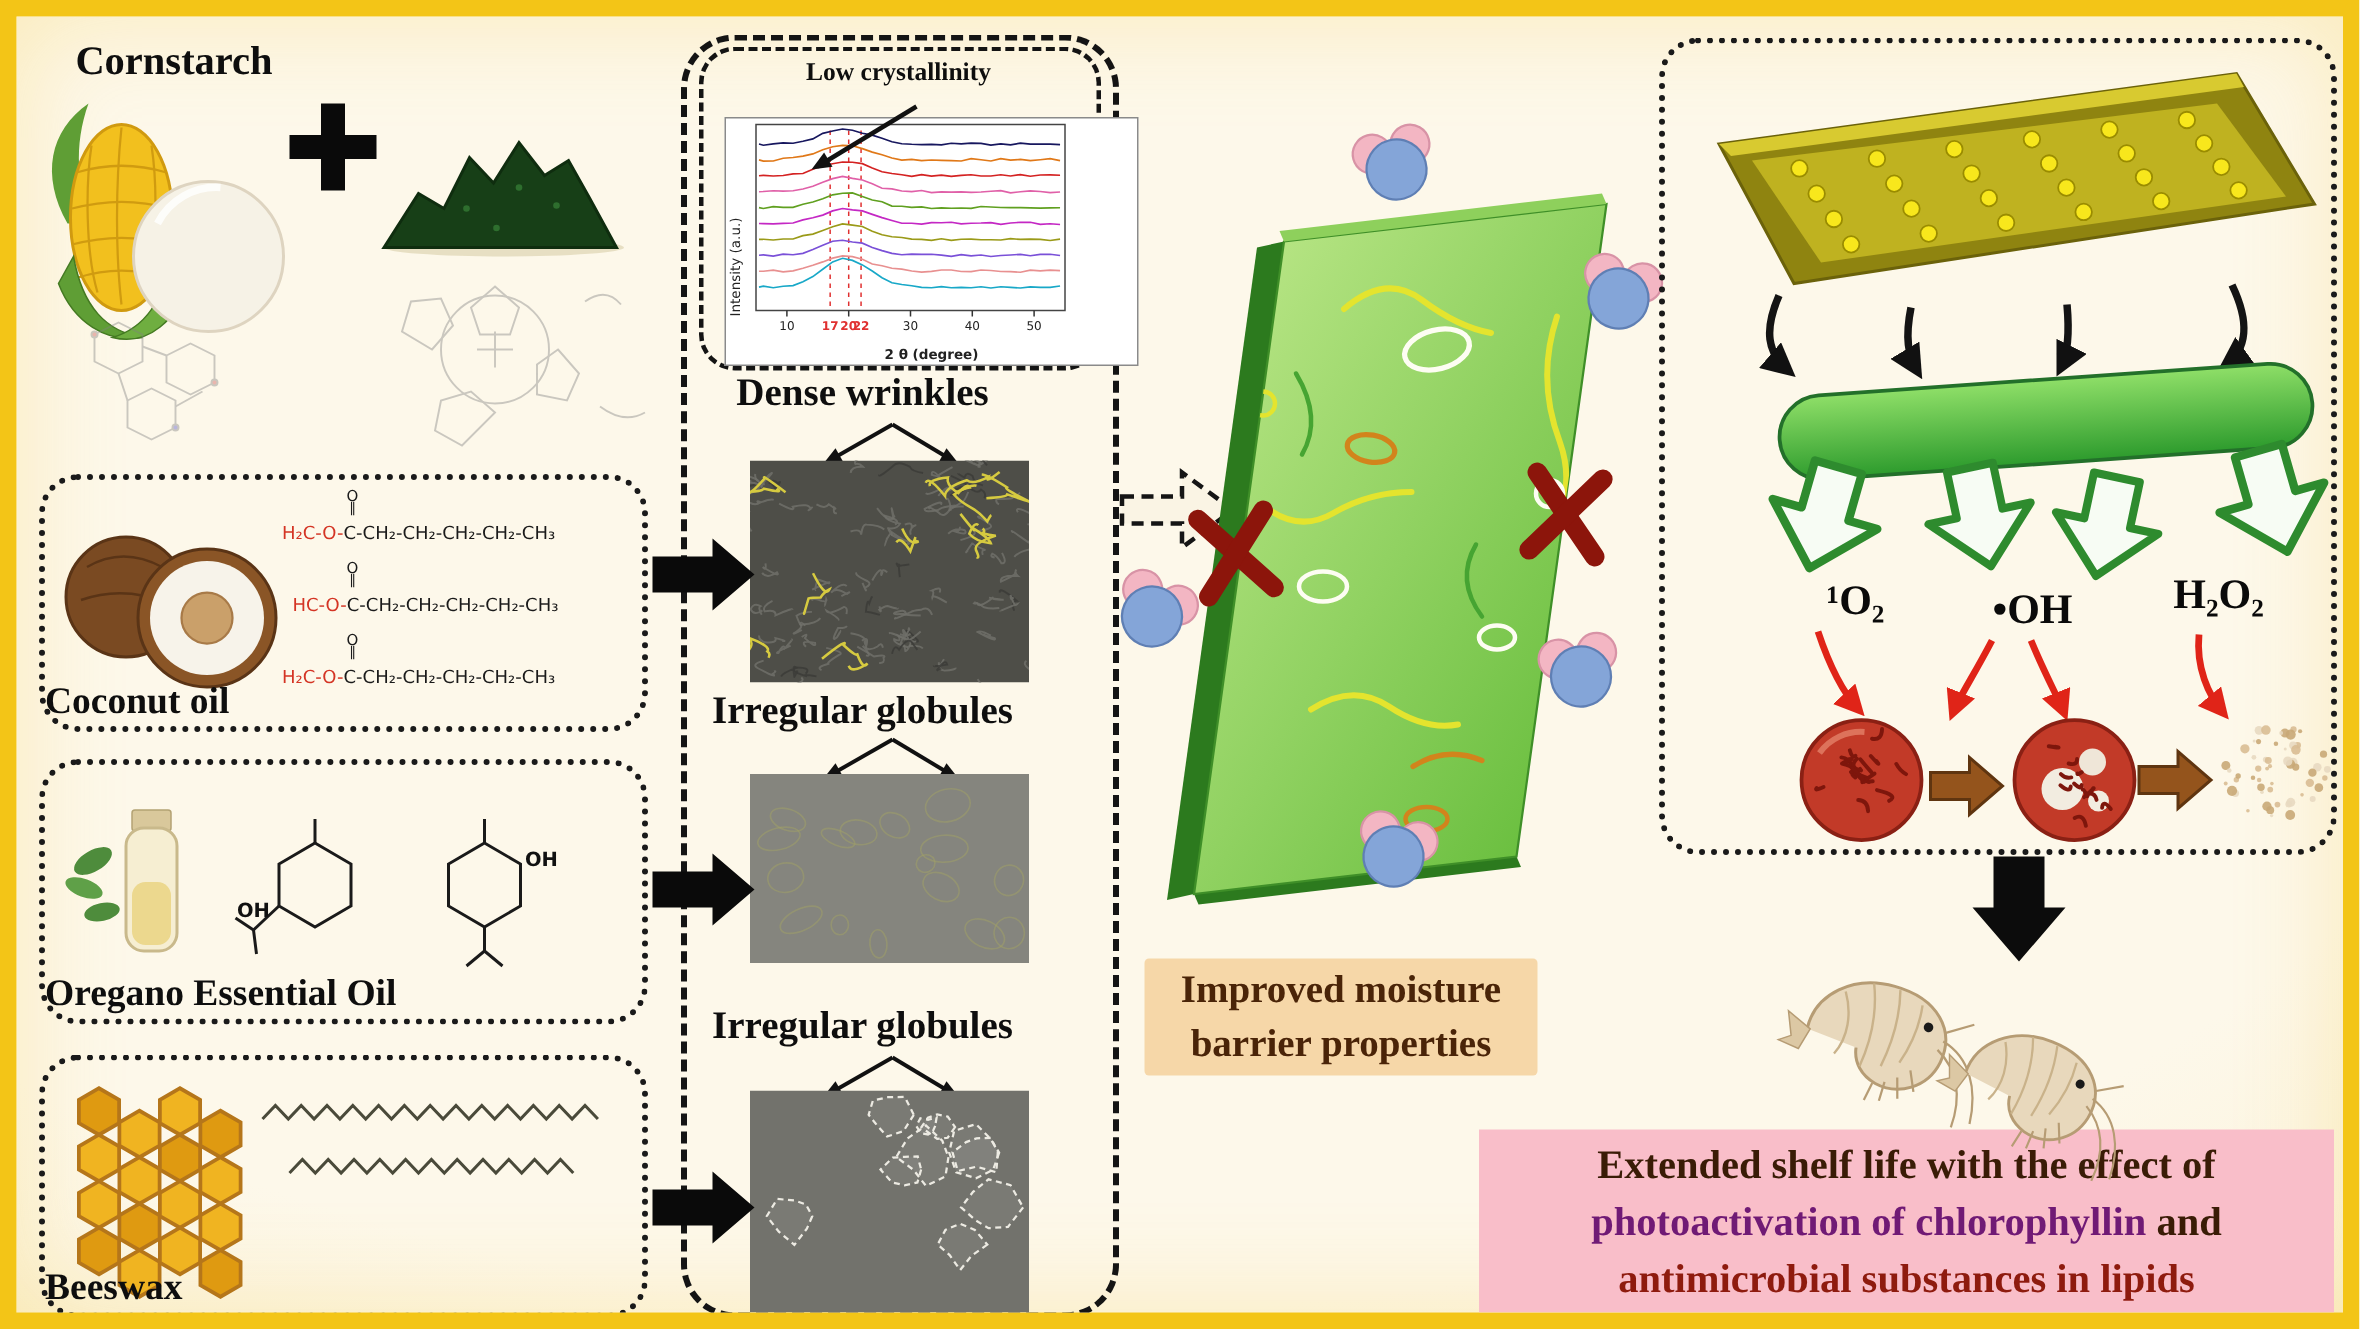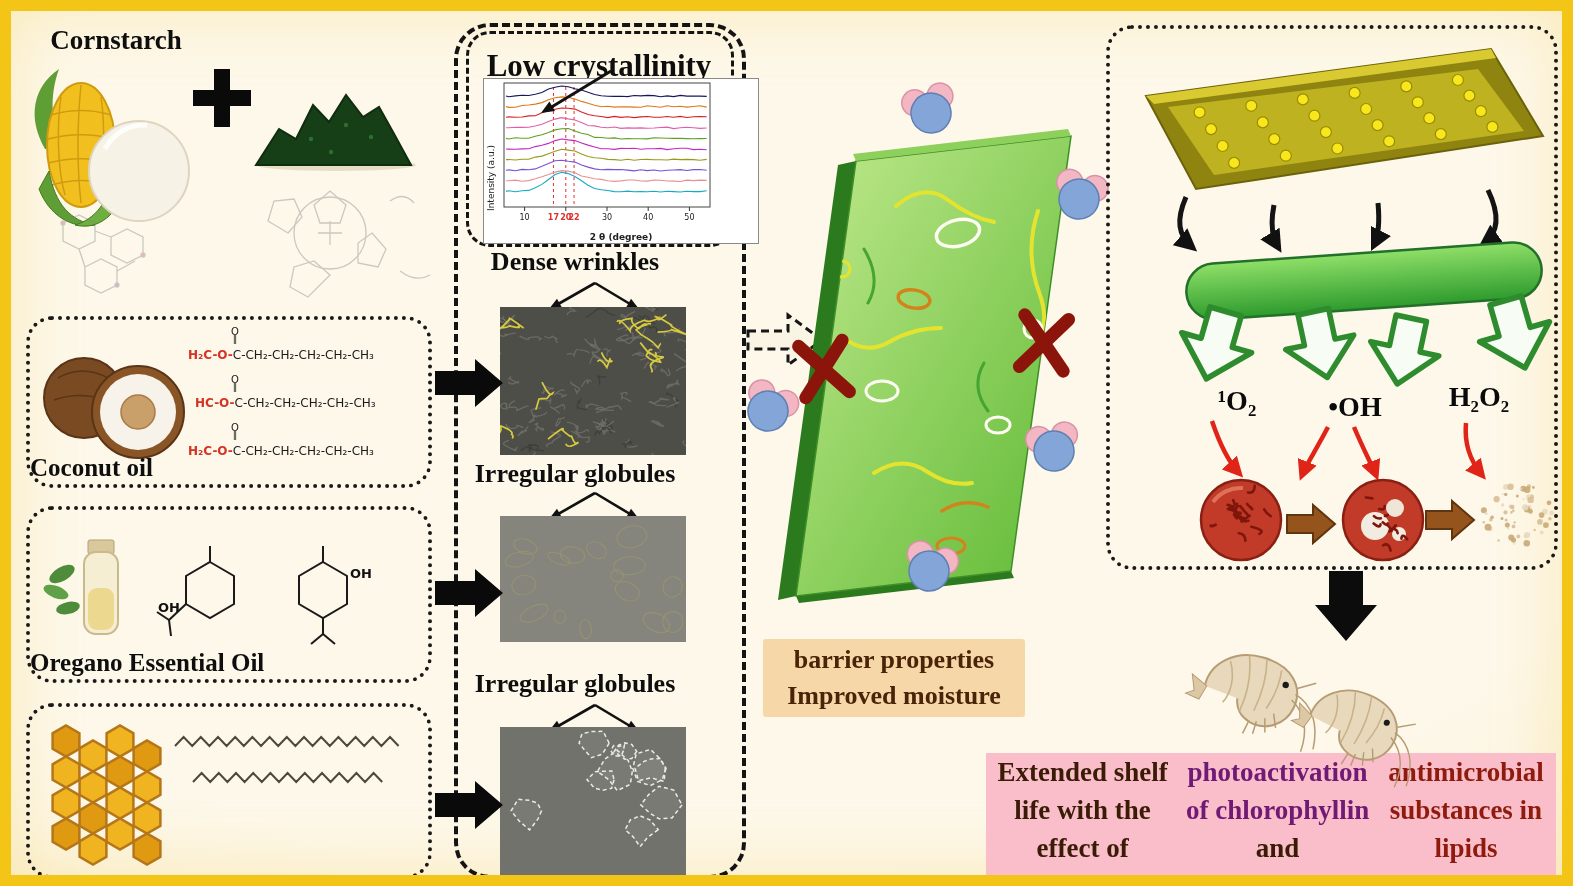--- a/index.html
+++ b/index.html
@@ -10,35 +10,35 @@
     box-shadow:inset 0 0 70px rgba(244,203,70,.30)}
   .title{position:absolute;font:bold 27px "Liberation Serif",serif;color:#0e0e0e;text-align:center}
   .dotted-box{position:absolute;border:4px dotted #1a1a1a;border-radius:26px}
   .dashed-box{position:absolute;border:4px dashed #141414;border-radius:36px}
   .box-label{position:absolute;left:0;right:0;bottom:2px;font:bold 25px "Liberation Serif",serif;text-align:left;color:#0e0e0e}
   .mid-label{position:absolute;left:423px;width:282px;font:bold 26px "Liberation Serif",serif;text-align:center;color:#0e0e0e}
   .plus{position:absolute;width:58px;height:58px}
   .plus::before{content:"";position:absolute;left:21px;top:0;width:16px;height:58px;background:#0a0a0a}
   .plus::after{content:"";position:absolute;left:0;top:21px;width:58px;height:16px;background:#0a0a0a}
   .glyc{position:absolute;left:158px;font:12px "DejaVu Sans",sans-serif;color:#1a1a1a;white-space:nowrap}
-  .glyc .pre{color:#d43424;font-weight:bold}
+  .glyc .pre{color:#d43424;font-weight:normal}
   .glyc.r2{padding-left:7px}
   .carbonyl{position:absolute;left:41px;top:-21px;width:12px;text-align:center;font-size:10px;line-height:9px;color:#1a1a1a}
   .carbonyl::after{content:"‖";display:block;font-size:9px;line-height:7px}
   .oh{position:absolute;font:bold 13px "DejaVu Sans",sans-serif;color:#111}
   .xrd-wrap{position:absolute;background:#fff;border:1px solid #8a8a8a}
   .xrd-ylabel{position:absolute;left:2px;top:12px;height:120px;writing-mode:vertical-rl;transform:rotate(180deg);
     font:9px "DejaVu Sans",sans-serif;color:#222;display:flex;align-items:center}
   .xrd-xlabel{position:absolute;bottom:1px;left:0;right:0;text-align:center;font:bold 9px "DejaVu Sans",sans-serif;color:#222}
   .moisture-box{position:absolute;left:752px;top:628px;width:262px;height:78px;background:#f6d7a8;border-radius:3px;
     display:flex;flex-direction:column;justify-content:center;text-align:center;
     font:bold 26px "Liberation Serif",serif;line-height:36px;color:#4a2408}
   .ros{position:absolute;width:96px;font:bold 28px "Liberation Serif",serif;color:#0a0a0a;text-align:center}
   .pink-box{position:absolute;left:975px;top:742px;width:570px;height:122px;background:#f9bec9;z-index:1;
-    display:flex;flex-direction:row;justify-content:center;text-align:center;
+    display:flex;flex-direction:column;justify-content:center;text-align:center;
     font:bold 27px "Liberation Serif",serif;line-height:38px}
   .pink-l1{color:#3a1c06}
   .pink-green{color:#701a75}
   .pink-dark{color:#3a1c06}
   .pink-l3{color:#8e1b0e}
   svg{position:absolute;overflow:visible}
 </style>
 </head>
 <body>
 
@@ -167,26 +167,27 @@
           <polygon points="116.4,108.8 103.0,116.5 89.6,108.8 89.6,93.3 103.0,85.5 116.4,93.3" fill="#f0b421" stroke="#b5761a" stroke-width="2.5"></polygon>
           <polygon points="116.4,139.8 103.0,147.5 89.6,139.8 89.6,124.3 103.0,116.5 116.4,124.3" fill="#df9a11" stroke="#b5761a" stroke-width="2.5"></polygon>
         </g>
       </svg>
     <svg style="left:145px;top:28px" width="250" height="84">
         <g id="zigzag-g">
           <polyline points="0.0,11 8.6,2 17.2,11 25.8,2 34.4,11 43.0,2 51.6,11 60.2,2 68.8,11 77.4,2 86.0,11 94.6,2 103.2,11 111.8,2 120.4,11 129.0,2 137.6,11 146.2,2 154.8,11 163.4,2 172.0,11 180.6,2 189.2,11 197.8,2 206.4,11 215.0,2 223.6,11 " fill="none" stroke="#4a4a3a" stroke-width="2"></polyline>
           <polyline points="18.0,47 26.6,38 35.2,47 43.8,38 52.4,47 61.0,38 69.6,47 78.2,38 86.8,47 95.4,38 104.0,47 112.6,38 121.2,47 129.8,38 138.4,47 147.0,38 155.6,47 164.2,38 172.8,47 181.4,38 190.0,47 198.6,38 207.2,47 " fill="none" stroke="#4a4a3a" stroke-width="2"></polyline>
         </g>
       </svg>
+    <div class="box-label">Beeswax</div>
   </div>
 
   <div class="dashed-box" style="left:443px;top:12px;width:292px;height:856px"></div>
 
   <div class="dashed-box" style="left:455px;top:20px;width:268px;height:216px;border-radius:24px;border-width:3px">
-    <div class="mid-label" style="left:0;top:14px;width:260px;font-size:31px">Low crystallinity</div>
+    <div class="mid-label" style="left:0;top:4px;width:260px;font-size:17px">Low crystallinity</div>
     <div class="xrd-wrap" style="left:14px;top:44px;width:276px;height:166px">
       <svg style="left:0;top:0;overflow:hidden" width="240" height="150" viewBox="0 0 240 150">
           <g id="xrd-g">
             <rect x="20" y="4" width="206" height="124" fill="#fff" stroke="#444" stroke-width="1"></rect>
             <line x1="69.44" y1="8" x2="69.44" y2="128" stroke="#e03030" stroke-width="1" stroke-dasharray="3 3"></line>
             <line x1="81.8" y1="8" x2="81.8" y2="128" stroke="#e03030" stroke-width="1" stroke-dasharray="3 3"></line>
             <line x1="90.04" y1="8" x2="90.04" y2="128" stroke="#e03030" stroke-width="1" stroke-dasharray="3 3"></line>
             <path d="M22 17.0 L24.9 17.8 L31.5 16.9 L38.1 16.3 L44.7 16.5 L51.3 15.2 L57.9 13.6 L64.5 9.9 L71.1 8.3 L77.7 7.0 L84.3 7.8 L90.9 9.8 L97.5 11.1 L104.0 13.2 L110.6 15.5 L117.2 16.8 L123.8 17.2 L130.4 17.4 L137.0 17.3 L143.6 17.6 L150.2 16.5 L156.8 16.9 L163.4 16.4 L170.0 16.6 L176.6 17.7 L183.2 16.9 L189.7 17.6 L196.3 16.4 L202.9 17.1 L209.5 17.0 L216.1 17.1 L222.7 17.4" fill="none" stroke="#17175e" stroke-width="1.1"></path>
             <path d="M22 27.6 L24.9 28.4 L31.5 28.3 L38.1 26.5 L44.7 26.0 L51.3 25.1 L57.9 23.6 L64.5 20.8 L71.1 18.8 L77.7 17.9 L84.3 18.2 L90.9 20.1 L97.5 22.4 L104.0 24.2 L110.6 26.3 L117.2 27.7 L123.8 27.3 L130.4 28.1 L137.0 27.7 L143.6 27.9 L150.2 28.1 L156.8 28.3 L163.4 26.8 L170.0 27.5 L176.6 28.3 L183.2 26.8 L189.7 27.7 L196.3 27.3 L202.9 28.1 L209.5 27.5 L216.1 26.8 L222.7 28.1" fill="none" stroke="#e07818" stroke-width="1.1"></path>
             <path d="M22 38.2 L24.9 37.9 L31.5 38.3 L38.1 38.0 L44.7 36.9 L51.3 36.7 L57.9 33.8 L64.5 31.4 L71.1 30.2 L77.7 29.0 L84.3 29.2 L90.9 30.1 L97.5 33.0 L104.0 35.5 L110.6 36.7 L117.2 37.5 L123.8 38.6 L130.4 37.4 L137.0 38.4 L143.6 37.8 L150.2 38.6 L156.8 37.9 L163.4 37.5 L170.0 38.3 L176.6 38.3 L183.2 37.5 L189.7 38.3 L196.3 37.4 L202.9 38.5 L209.5 37.7 L216.1 37.6 L222.7 37.8" fill="none" stroke="#d42222" stroke-width="1.1"></path>
@@ -451,22 +452,22 @@
         <circle r="20" fill="#84a5d8" stroke="#5f7fb4" stroke-width="1.5"></circle>
     </g>
     <g transform="translate(183,480) rotate(16)">
       <circle cx="-13" cy="-14" r="13" fill="#f3b6c3" stroke="#d893a6" stroke-width="1.5"></circle>
         <circle cx="13" cy="-14" r="13" fill="#f3b6c3" stroke="#d893a6" stroke-width="1.5"></circle>
         <circle r="20" fill="#84a5d8" stroke="#5f7fb4" stroke-width="1.5"></circle>
     </g>
   </svg>
 
   <div class="moisture-box">
+    <div>Improved moisture</div>
     <div>barrier properties</div>
-    <div>Improved moisture</div>
   </div>
 
   <div class="dotted-box" style="left:1095px;top:14px;width:452px;height:545px"></div>
 
   <svg style="left:1095px;top:14px" width="452" height="545">
     <defs>
       <marker id="mB" viewBox="0 0 10 10" refX="7" refY="5" markerWidth="4.5" markerHeight="4.5" orient="auto">
           <path d="M0 0L10 5L0 10Z" fill="#111"></path>
         </marker>
       <marker id="mR" viewBox="0 0 10 10" refX="7" refY="5" markerWidth="4.5" markerHeight="4.5" orient="auto">

